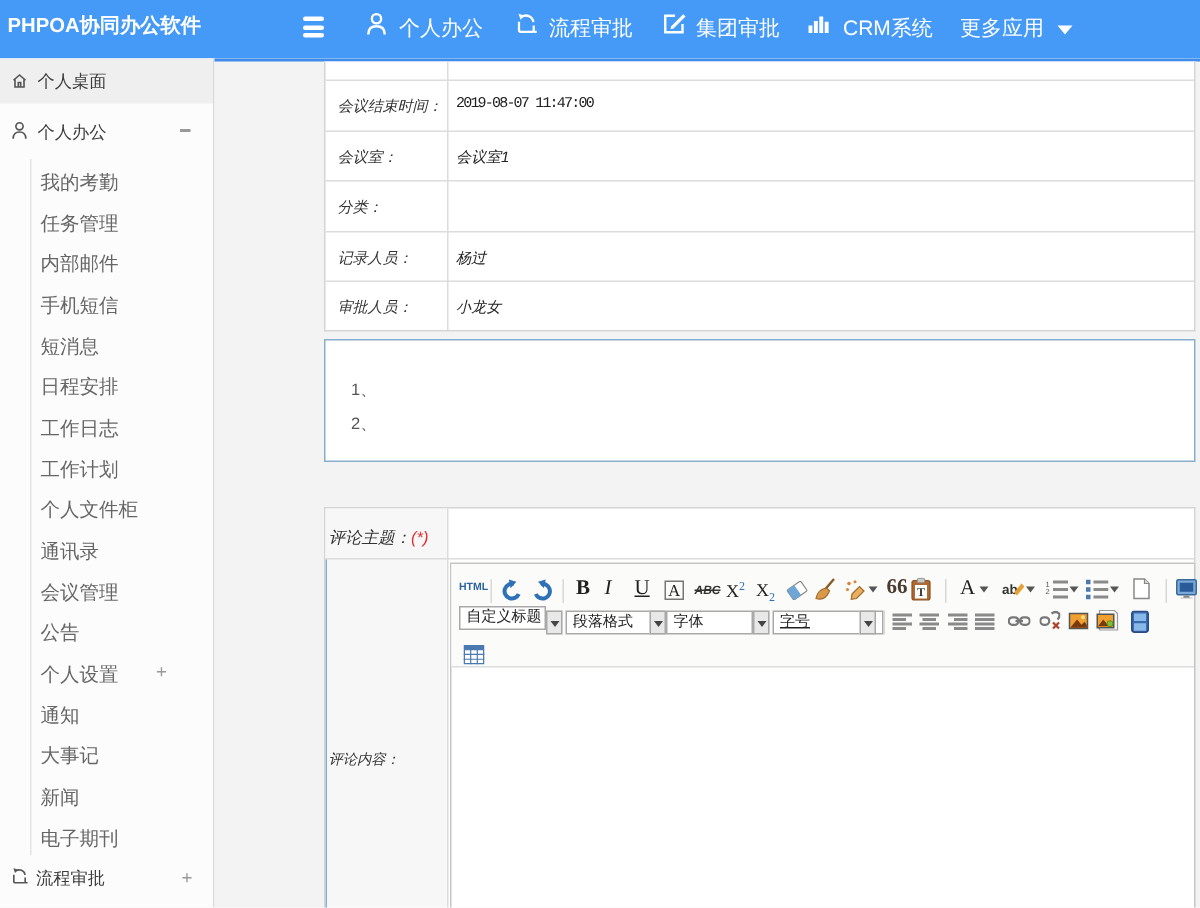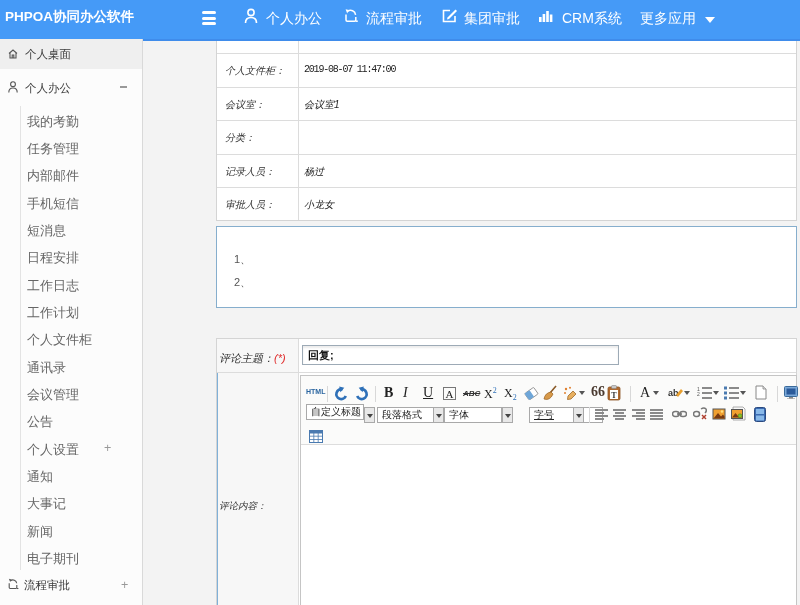--- a/index.html
+++ b/index.html
@@ -129,21 +129,21 @@
 
 <div id="content" class="abs">
 
   <div id="tbl1" class="abs">
     <div class="vline"></div>
     <div class="hline" style="top:12px"></div>
     <div class="hline" style="top:46px"></div>
     <div class="hline" style="top:79px"></div>
     <div class="hline" style="top:113px"></div>
     <div class="hline" style="top:146px"></div>
-    <div class="lbl" style="top:23px">个人文件柜：</div>
+    <div class="lbl" style="top:23px">会议结束时间：</div>
     <div class="val" style="top:23px; font-family:'Liberation Mono',monospace; font-style:normal; font-size:10px; letter-spacing:-1.2px;">2019-08-07 11:47:00</div>
     <div class="lbl" style="top:57px">会议室：</div>
     <div class="val" style="top:57px">会议室1</div>
     <div class="lbl" style="top:90px">分类：</div>
     <div class="lbl" style="top:124px">记录人员：</div>
     <div class="val" style="top:124px">杨过</div>
     <div class="lbl" style="top:157px">审批人员：</div>
     <div class="val" style="top:157px">小龙女</div>
   </div>
 
@@ -151,21 +151,20 @@
     <div class="abs" style="left:17px; top:25px">1、</div>
     <div class="abs" style="left:17px; top:48px">2、</div>
   </div>
 
   <div id="tbl2" class="abs">
     <div class="abs" style="left:0; top:0; width:81px; height:269px; background:#f7f7f7"></div>
     <div class="vline"></div>
     <div class="hline" style="top:33px"></div>
     <div class="abs" style="left:0; top:34px; width:1px; height:235px; background:#7fb0d8"></div>
     <div class="lbl" style="left:2px; top:12px; font-size:11px">评论主题：<span style="color:#e03030">(*)</span></div>
-    <input id="subject-input" value="回复;" style="">
     <div class="lbl" style="left:2px; top:161px; font-size:9.5px">评论内容：</div>
 
     <div id="editor">
       <div id="toolbar">
 
         <span class="ti" style="left:5px; top:12px; font-size:7px; font-weight:bold; color:#2a65a0;">HTML</span>
         <span class="tsep" style="left:26px; top:10px;"></span>
         <svg class="ti" style="left:33px; top:10px;" width="14" height="15" viewBox="0 0 14 15">
             <path d="M11.8 10 A4.9 4.9 0 1 1 8.6 3.4" fill="none" stroke="#2f71b8" stroke-width="2.7"></path>
             <path d="M5.2 0.4 L10.3 1.8 L6.4 6.2 Z" fill="#2f71b8"></path>
@@ -242,21 +241,21 @@
             <rect x="5" y="11" width="4" height="1.5" fill="#888"></rect>
             <rect x="3" y="12.5" width="8" height="0.5" fill="#888"></rect>
           </svg>
 
         <span class="dd" style="left:5px; top:28px; width:58px;">自定义标题</span>
           <span class="ddarr" style="left:63px; top:31px;"></span>
         <span class="dd" style="left:76px; top:31px; width:66px;">段落格式</span>
           <span class="ddarr" style="left:132px; top:31px;"></span>
         <span class="dd" style="left:143px; top:31px; width:58px;">字体</span>
           <span class="ddarr" style="left:201px; top:31px;"></span>
-        <span class="dd" style="left:228px; top:31px; width:74px;text-decoration:underline;">字号</span>
+        <span class="dd" style="left:214px; top:31px; width:74px;text-decoration:underline;">字号</span>
           <span class="ddarr" style="left:272px; top:31px;"></span>
         <span class="tsep" style="left:288px; top:31px;"></span>
         <span class="alicon" style="left:294px; top:33px;">
             <div style="width:13px"></div>
             <div style="width:9px"></div>
             <div style="width:13px"></div>
             <div style="width:9px"></div>
           </span>
         <span class="alicon" style="left:312px; top:33px;">
             <div style="width:13px"></div>

